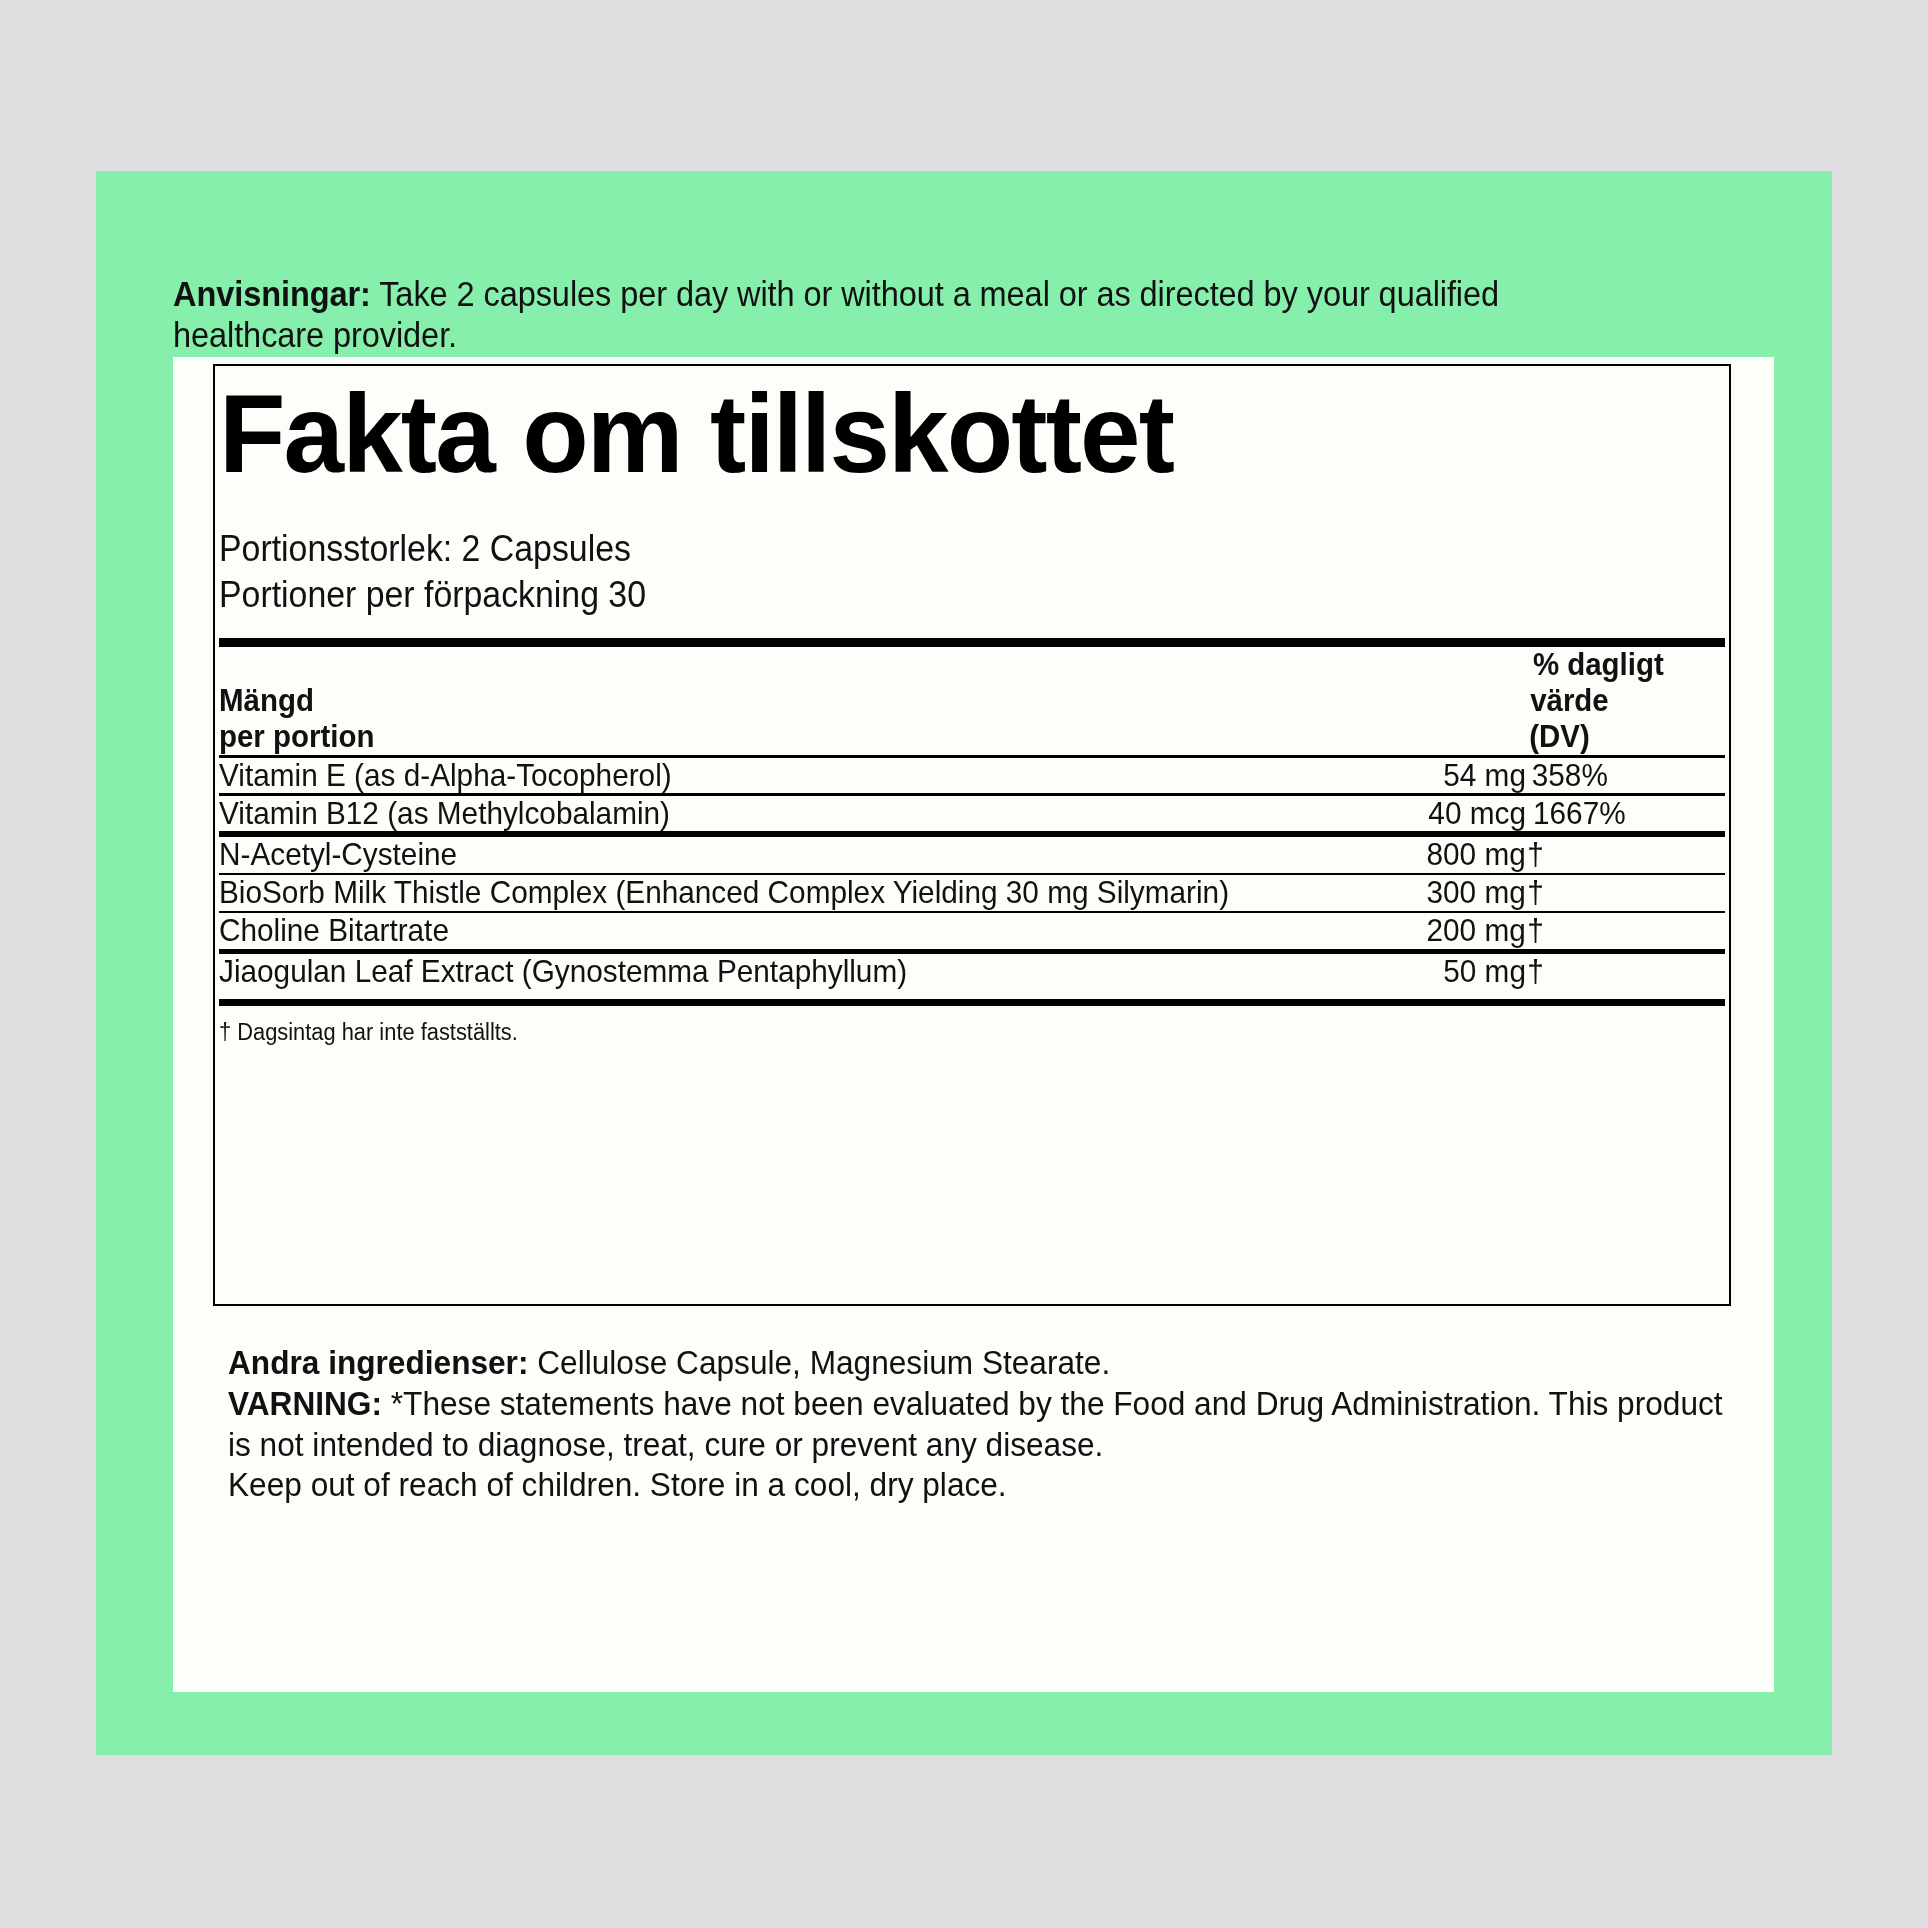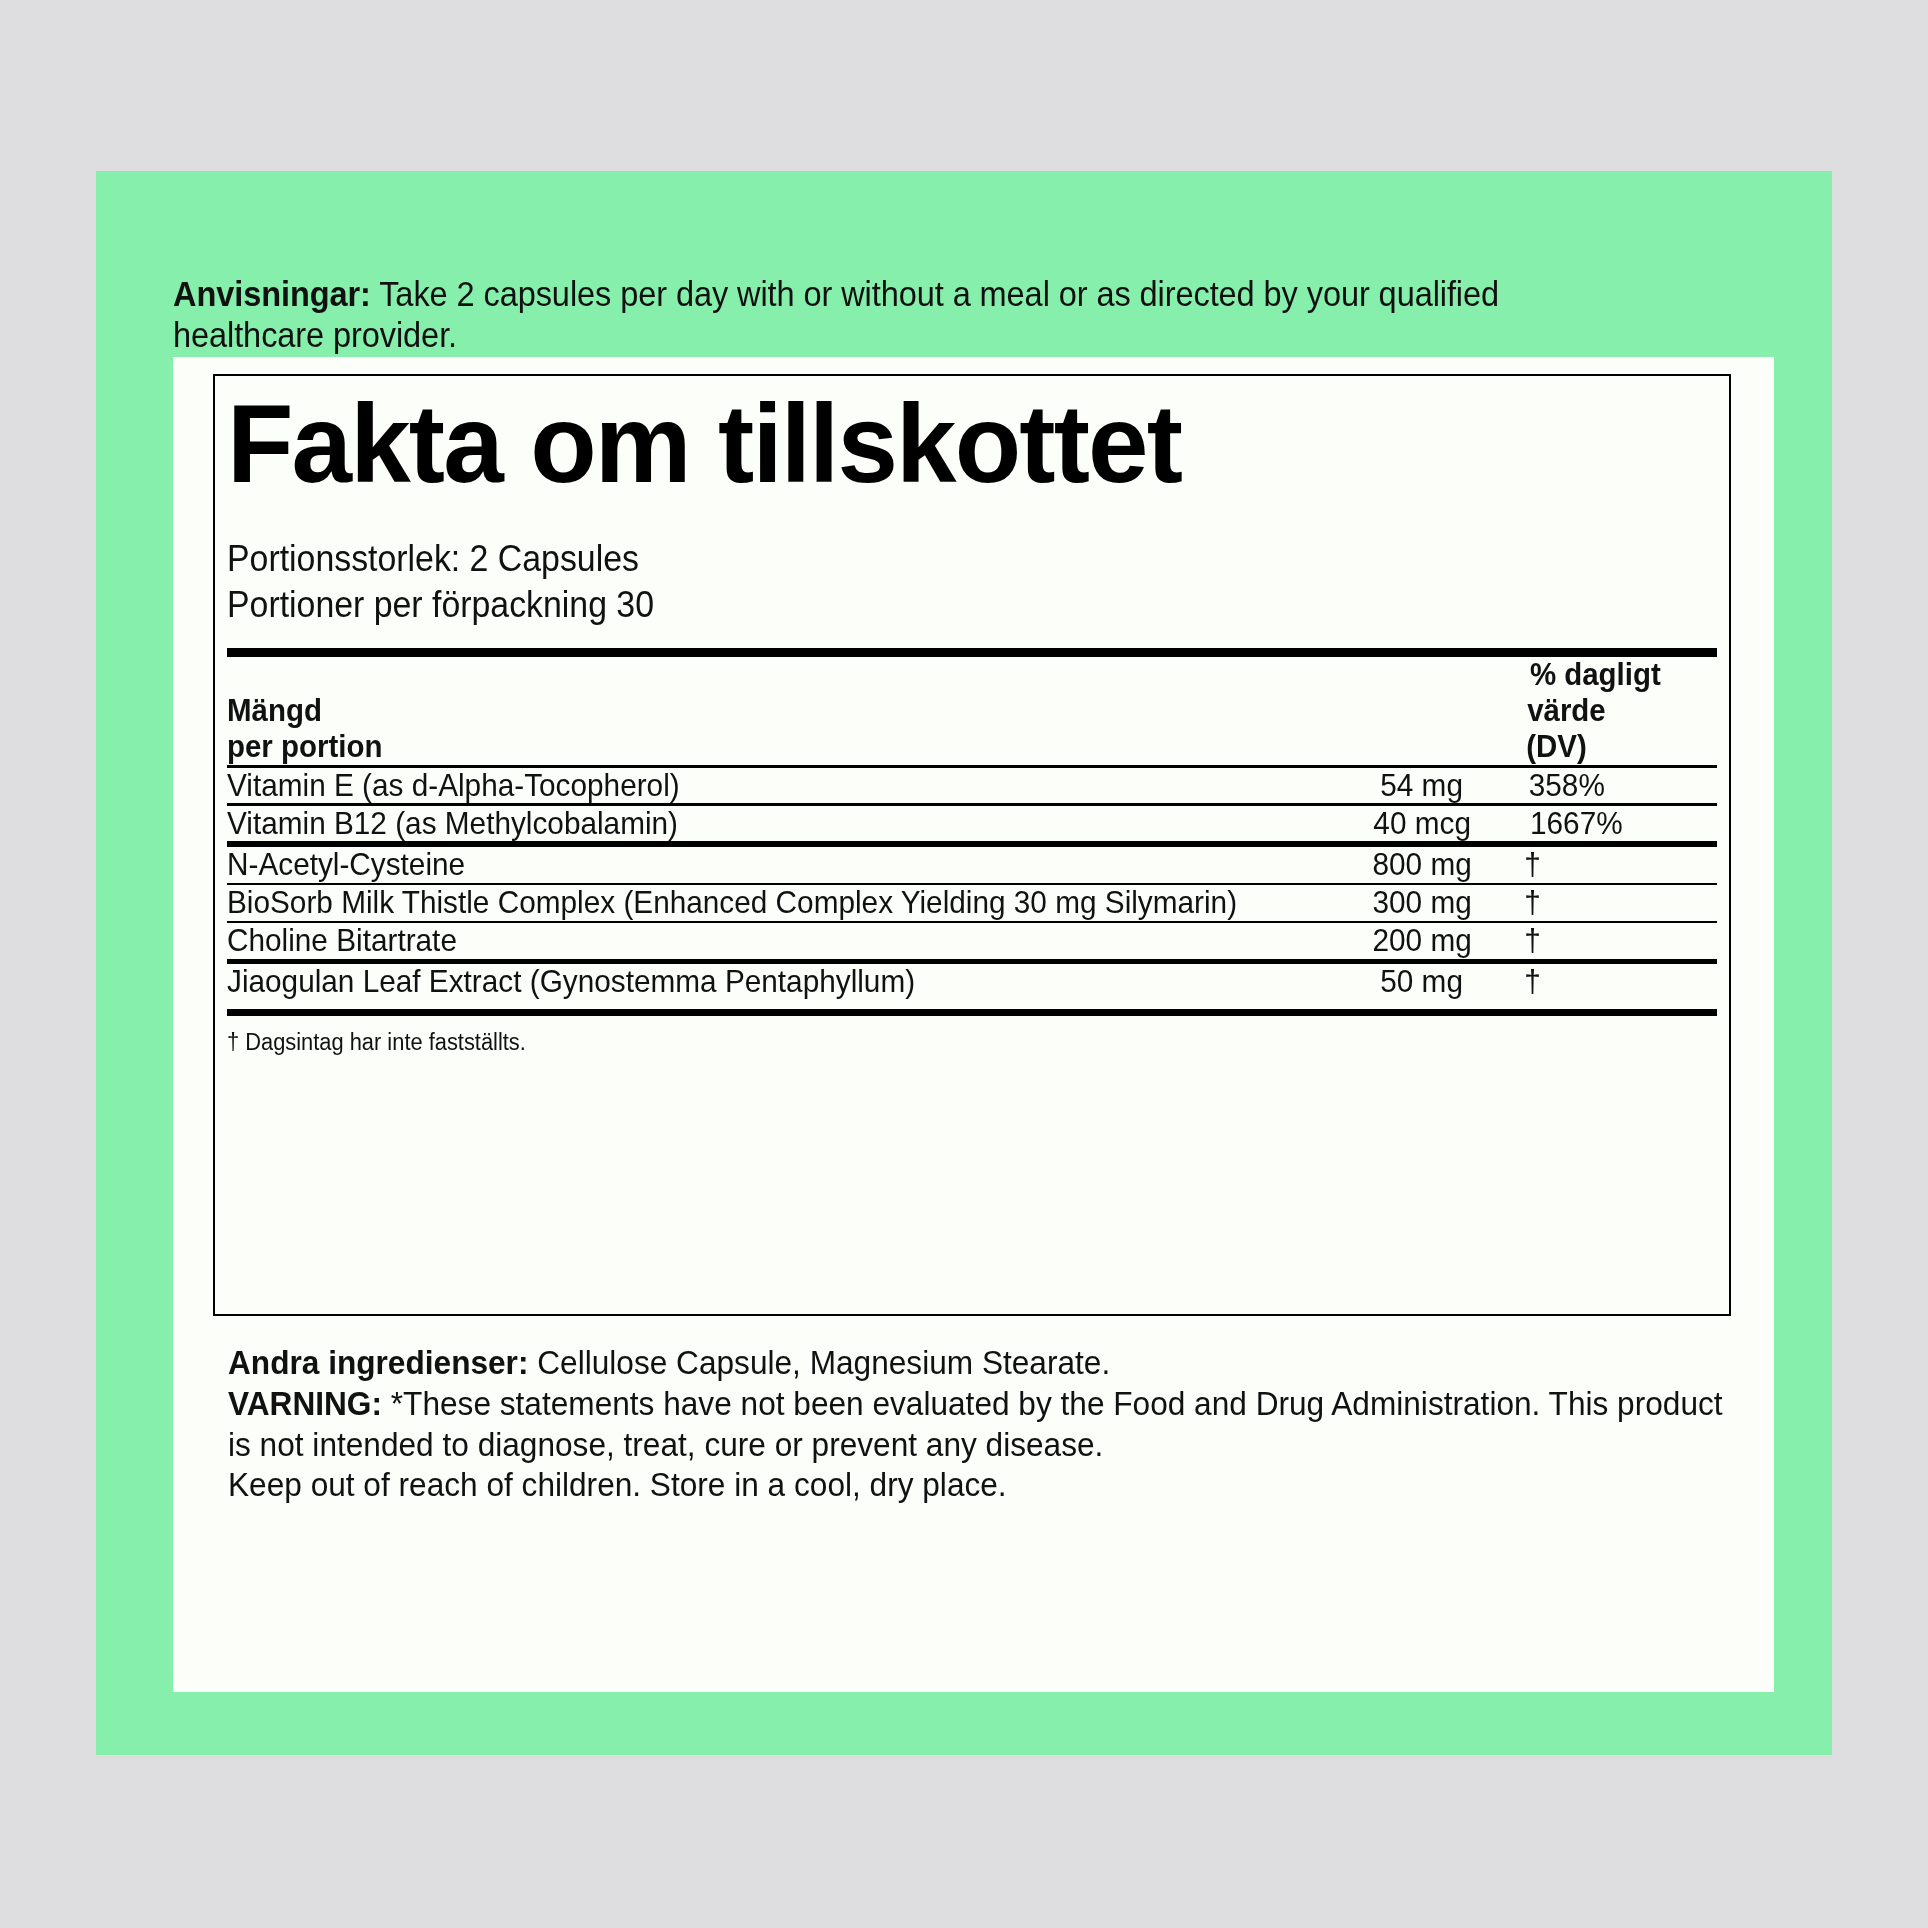--- a/index.html
+++ b/index.html
@@ -50,27 +50,27 @@
     width: 1601px;
     height: 1335px;
     background: #fcfefa;
     box-sizing: border-box;
   }
 
   
   .sf-box {
     position: absolute;
     left: 40px;
-    top: 17px;
+    top: 7px;
     width: 1518px;
     height: 942px;
     border: 2.8px solid #000;
     box-sizing: border-box;
     background: #fcfefa;
-    padding: 0 12px;
+    padding: 0 4px;
   }
 
   .sf-title {
     font-weight: bold;
     font-size: 111px;
     line-height: 1.0;
     letter-spacing: -1.9px;
     margin: 13px 0 0 0;
     color: #000;
     transform: scaleX(0.98);
@@ -98,21 +98,21 @@
     width: 100%;
     border-collapse: collapse;
     font-size: 32px;
     color: #111;
   }
   table.sf-table td {
     padding: 0;
     vertical-align: bottom;
   }
   .col-name   { text-align: left; }
-  .col-amount { text-align: center; width: 235px; white-space: nowrap; }
+  .col-amount { text-align: right; width: 235px; white-space: nowrap; }
   .col-dv     { text-align: left; width: 207px; white-space: nowrap; }
 
   .hdr-row td {
     font-weight: bold;
     font-size: 31px;
     line-height: 1.16;
     vertical-align: top;
     padding-top: 15px;
     padding-bottom: 13px;
   }

